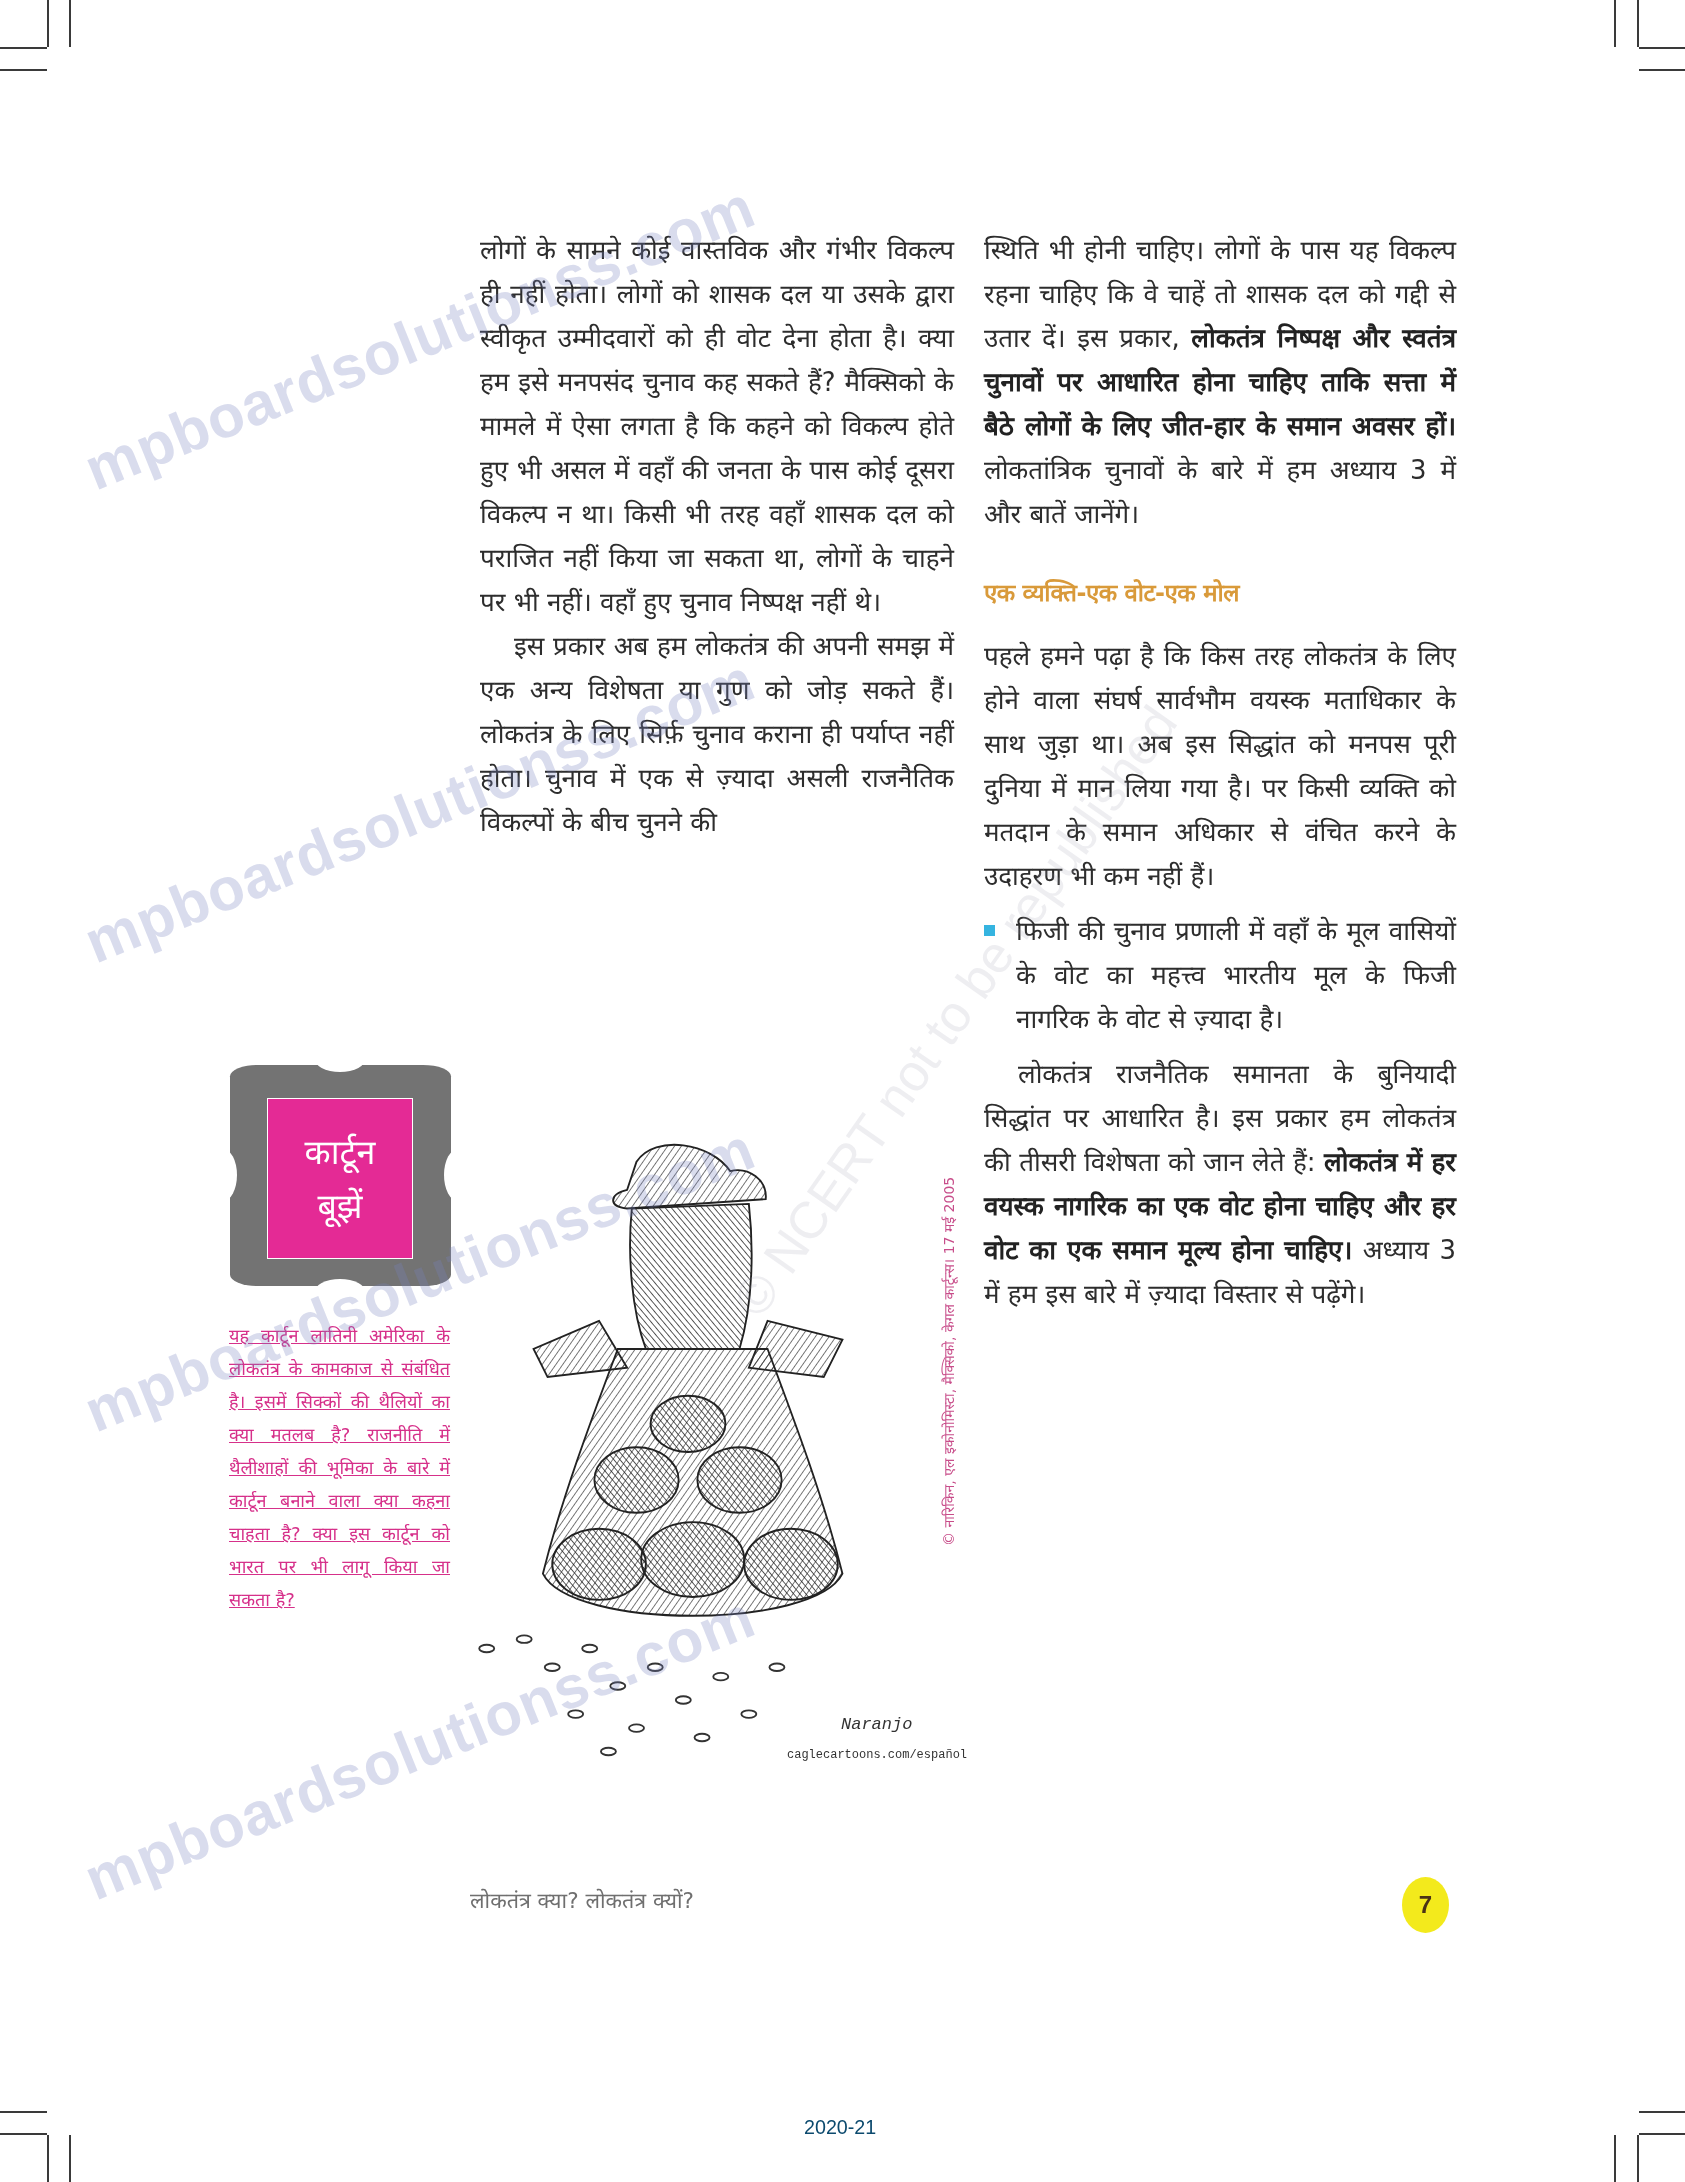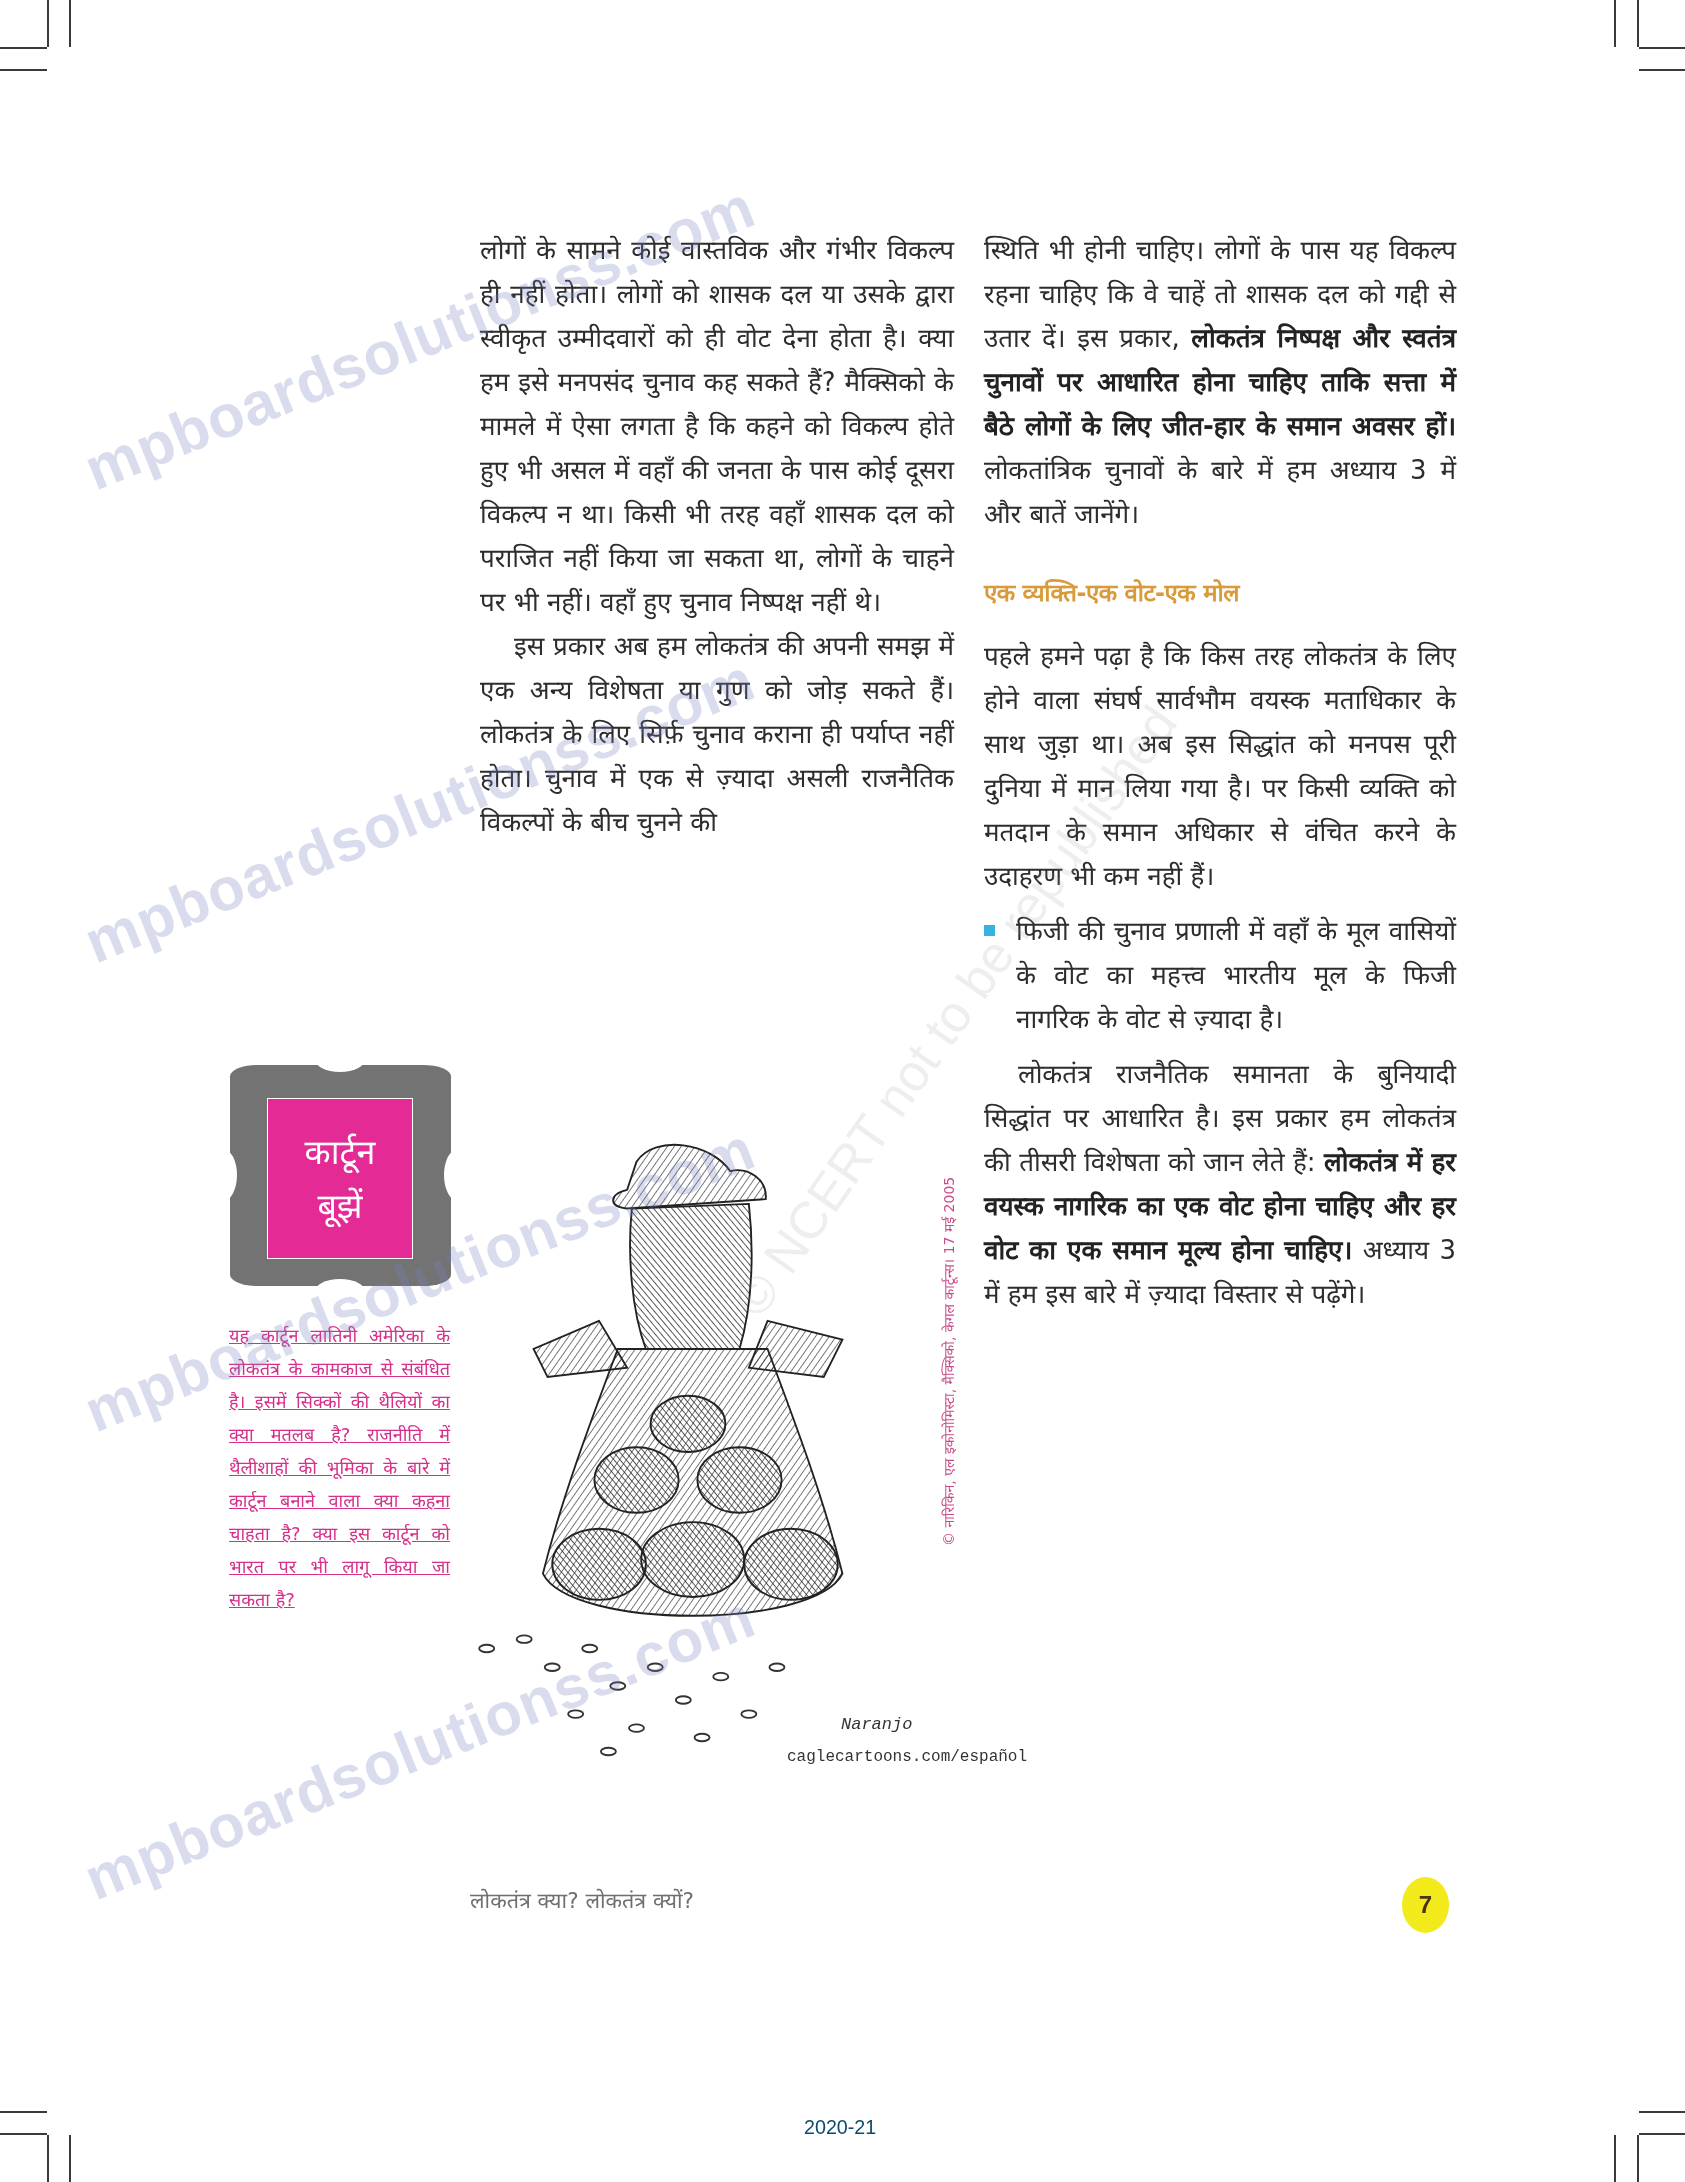--- a/index.html
+++ b/index.html
@@ -73,21 +73,21 @@
   
   #cartoon-art { position: absolute; left: 468px; top: 1068px; width: 440px; height: 693px; }
   #credit-vertical {
     position: absolute; left: 939px; top: 993px; width: 553px;
     transform: rotate(-90deg); transform-origin: left top;
     font-size: 14px; color: #c84d8a; white-space: nowrap;
     translate: 0 553px;
   }
   #cartoon-url {
     position: absolute; left: 787px; top: 1748px; font-family: "Liberation Mono", monospace;
-    font-size: 16px; color: #333;
+    font-size: 12px; color: #333;
   }
   #cartoon-signature {
     position: absolute; left: 841px; top: 1715px; font-family: Liberation Mono, monospace;
     font-style: italic; font-size: 17px; color: #333;
   }
 
   
   #footer-title {
     position: absolute; left: 470px; top: 1885px; font-size: 21.5px; color: #6f6f6f;
   }

